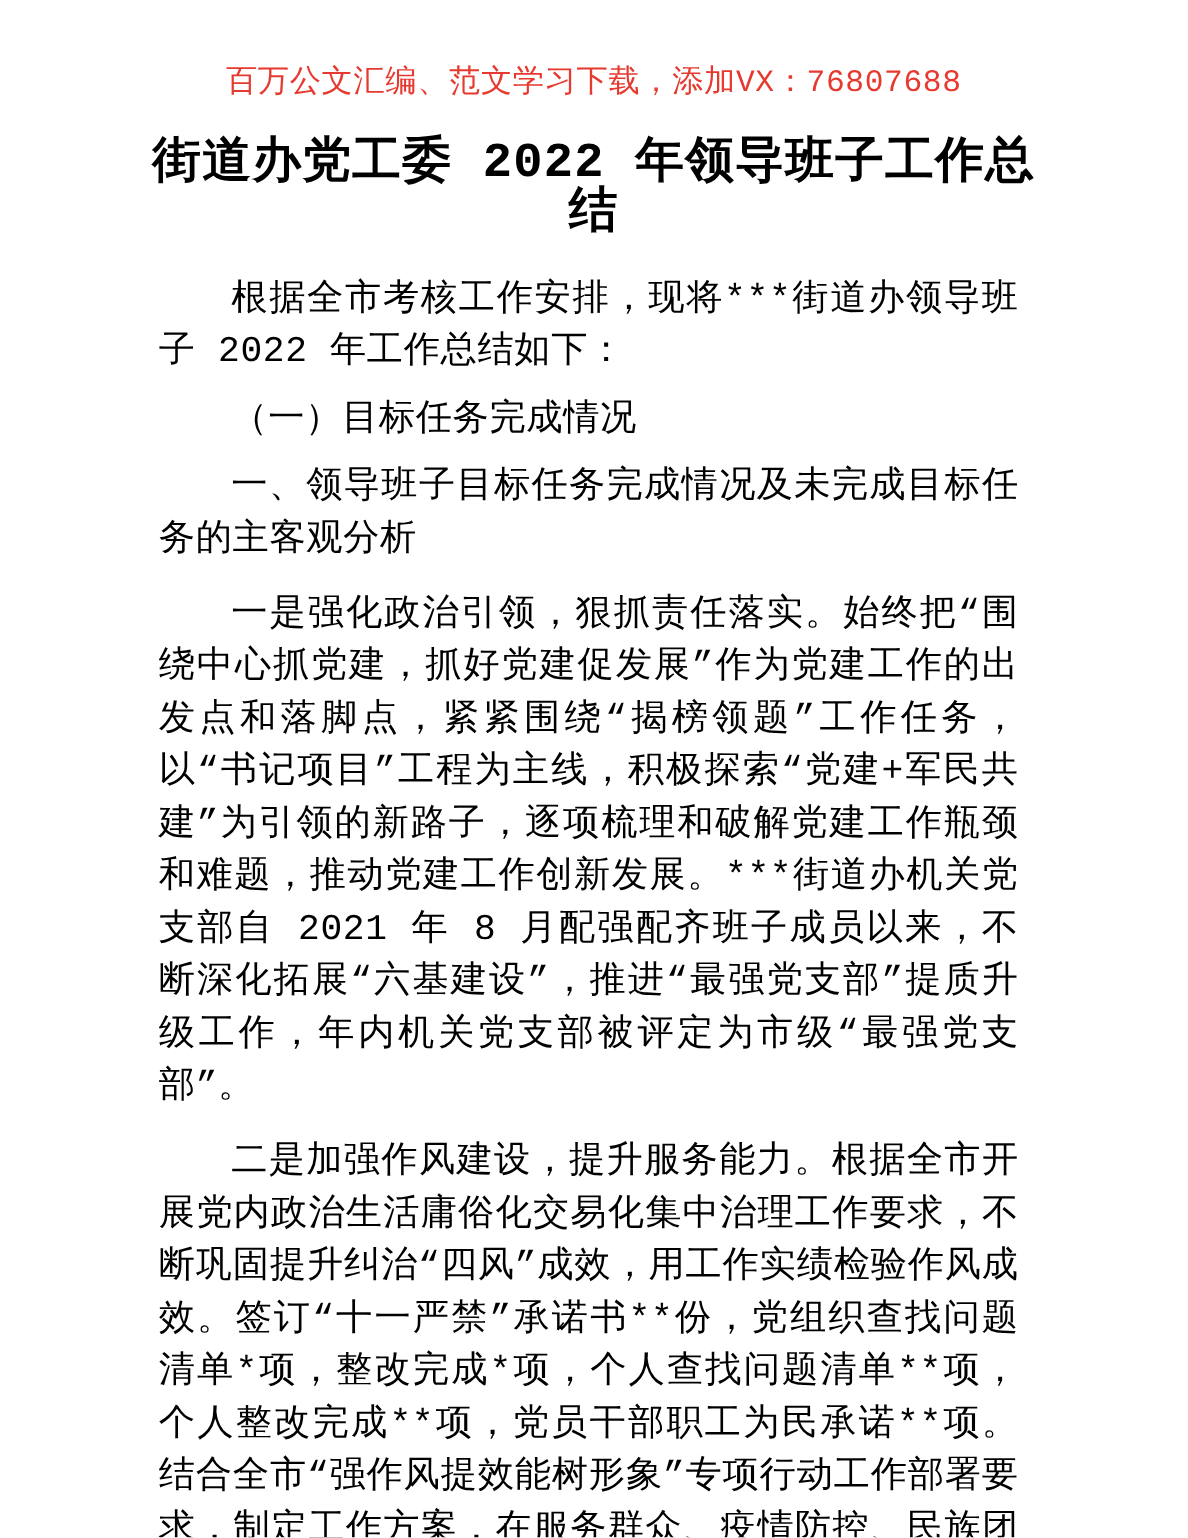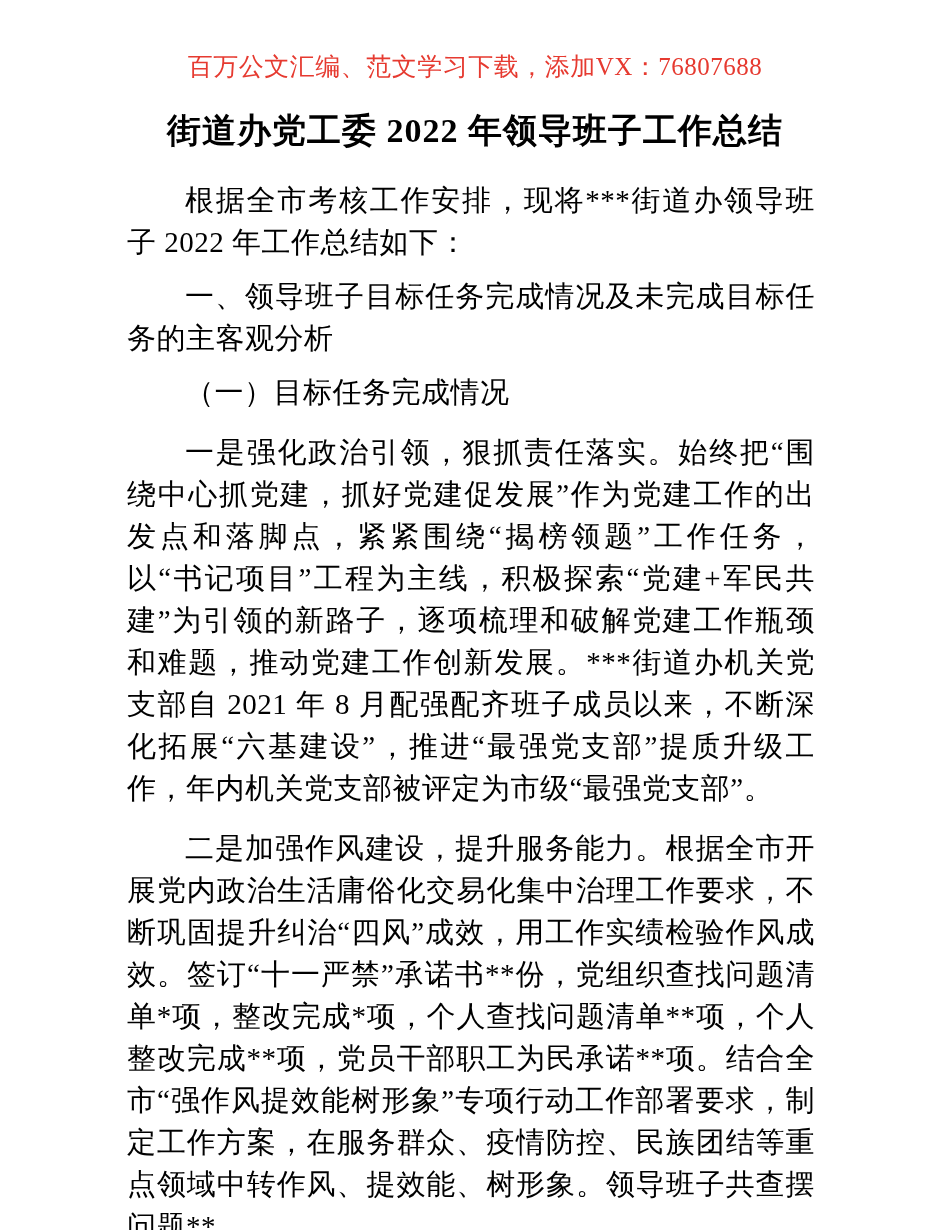--- a/index.html
+++ b/index.html
@@ -4,35 +4,35 @@
 <style>
   * { margin: 0; padding: 0; box-sizing: border-box; }
   html, body { background: #ffffff; }
   .page {
     position: relative;
     width: 950px;
     height: 1230px;
     margin: 0 auto;
     background: #ffffff;
     overflow: hidden;
-    font-family: Liberation Serif, serif;
+    font-family: Liberation Mono, monospace;
     color: #000000;
   }
   .notice {
     margin-top: 53px;
     text-align: center;
     font-size: 25px;
     line-height: 28px;
     color: #e63a30;
     letter-spacing: 0.5px;
   }
   .doc-title {
     margin: 30px 110px 0 110px;
     text-align: center;
-    font-size: 34px;
+    font-size: 39px;
     line-height: 40px;
     font-weight: bold;
     color: #000000;
     letter-spacing: 1px;
   }
   .content {
     width: 688px;
     margin: 28px 135px 0 127px;
     font-size: 29px;
     line-height: 42px;
@@ -54,22 +54,22 @@
 
   <div class="notice">
     <span>百万公文汇编、范文学习下载，添加VX：76807688</span>
   </div>
 
   <h1 class="doc-title">街道办党工委 2022 年领导班子工作总结</h1>
 
   <div class="content">
     <p>根据全市考核工作安排，现将***街道办领导班子 2022 年工作总结如下：</p>
 
+    <p>（一）目标任务完成情况</p>
+
     <p>一、领导班子目标任务完成情况及未完成目标任务的主客观分析</p>
-
-    <p>（一）目标任务完成情况</p>
 
     <p class="body-para">一是强化政治引领，狠抓责任落实。始终把“围绕中心抓党建，抓好党建促发展”作为党建工作的出发点和落脚点，紧紧围绕“揭榜领题”工作任务，以“书记项目”工程为主线，积极探索“党建+军民共建”为引领的新路子，逐项梳理和破解党建工作瓶颈和难题，推动党建工作创新发展。***街道办机关党支部自 2021 年 8 月配强配齐班子成员以来，不断深化拓展“六基建设”，推进“最强党支部”提质升级工作，年内机关党支部被评定为市级“最强党支部”。</p>
 
     <p class="body-para">二是加强作风建设，提升服务能力。根据全市开展党内政治生活庸俗化交易化集中治理工作要求，不断巩固提升纠治“四风”成效，用工作实绩检验作风成效。签订“十一严禁”承诺书**份，党组织查找问题清单*项，整改完成*项，个人查找问题清单**项，个人整改完成**项，党员干部职工为民承诺**项。结合全市“强作风提效能树形象”专项行动工作部署要求，制定工作方案，在服务群众、疫情防控、民族团结等重点领域中转作风、提效能、树形象。领导班子共查摆问题**</p>
   </div>
 
 </div>
 
 </body></html>

